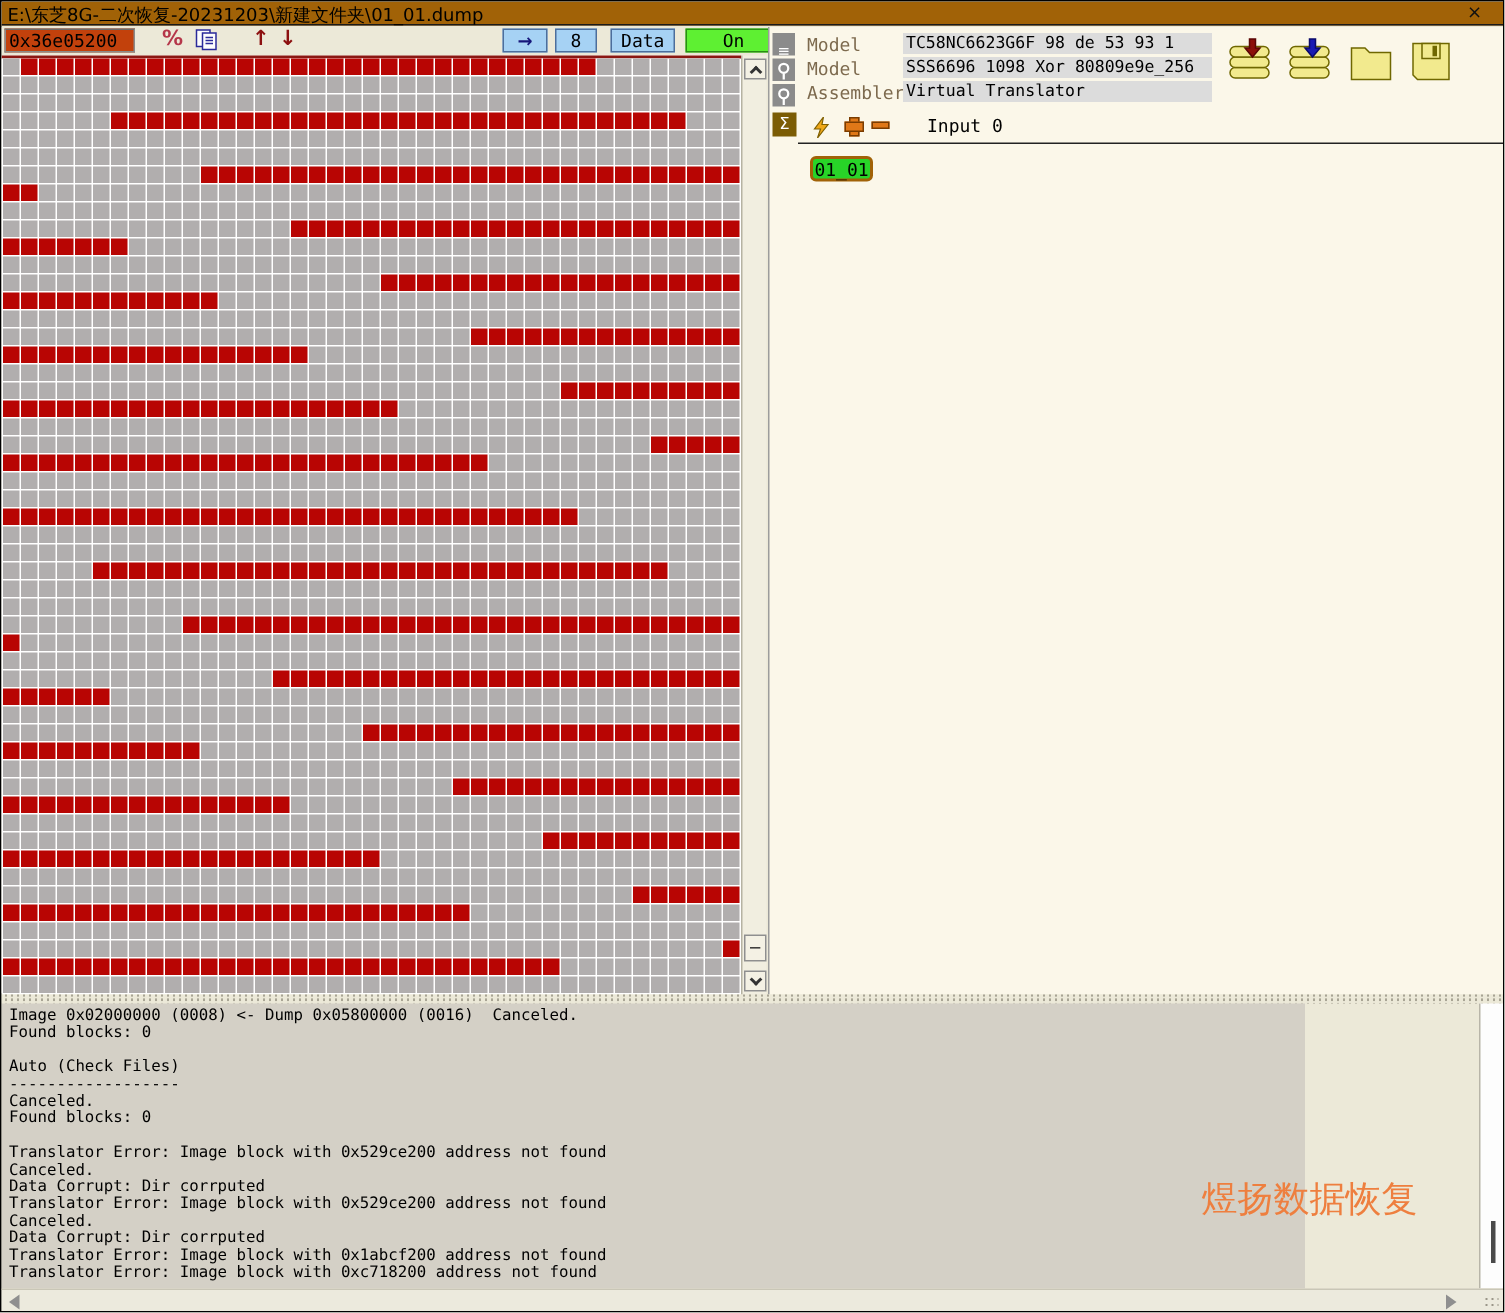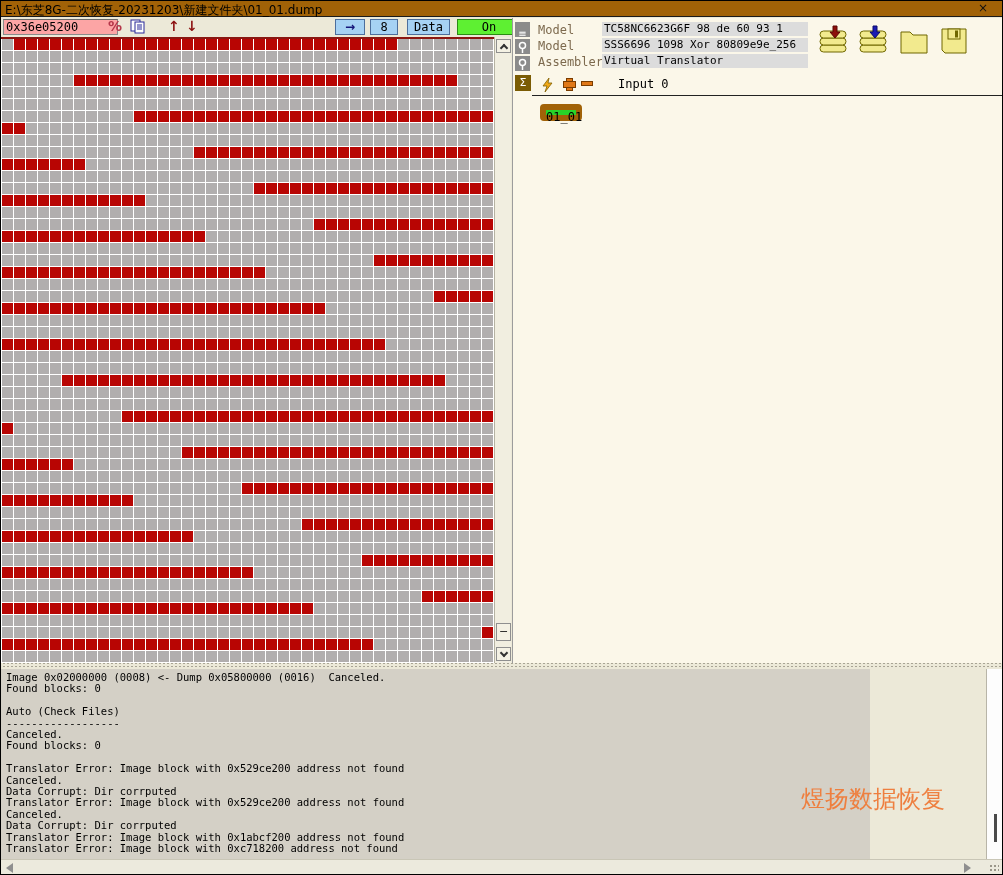--- a/index.html
+++ b/index.html
@@ -9,21 +9,21 @@
   .abs { position:absolute; }
   .mono { font-family:"DejaVu Sans Mono", monospace; }
 
   
   .titlebar { left:0; top:0; width:1001px; height:16px; background:#a16207; border-bottom:1px solid #1a1a1a; }
   .titlebar .title { position:absolute; left:4px; top:1px; font-size:12px; color:#000; white-space:nowrap; }
   .close-x { position:absolute; right:14px; top:0px; font-size:12px; color:#111; cursor:default; }
 
   
   .toolbar { left:0; top:17px; width:511px; height:19px; background:#ece9d8; }
-  .addr { position:absolute; left:2px; top:1px; width:115px; height:16px; border:1px solid #8a8a8a; border-top-color:#6a6a6a; background:#fca5a5; font-size:12px; padding:0 2px; color:#000; }
+  .addr { position:absolute; left:2px; top:1px; width:87px; height:16px; border:1px solid #8a8a8a; border-top-color:#6a6a6a; background:#c2410c; font-size:12px; padding:0 2px; color:#000; }
   .pct-icon { position:absolute; left:107px; top:0px; font-size:14px; color:#b5374a; font-weight:bold; }
   .copy-icon { position:absolute; left:129px; top:1px; width:16px; height:15px; }
   .arr-up { position:absolute; left:167px; top:0px; color:#8c1010; font-size:14px; font-weight:bold; }
   .arr-dn { position:absolute; left:185px; top:0px; color:#8c1010; font-size:14px; font-weight:bold; }
   .tb-btn { position:absolute; top:1px; height:16px; background:#a6d2f4; border:1px solid #4c6e9c; font-size:12px; text-align:center; line-height:14px; color:#000; }
   .btn-go { left:334px; width:30px; color:#16167a; font-weight:bold; }
   .btn-8 { left:369px; width:28px; }
   .btn-data { left:406px; width:43px; }
   .btn-on { left:456px; width:64px; background:#5ef032; border-color:#2a8c14; }
 
@@ -48,21 +48,21 @@
   .fldlabel { position:absolute; left:25px; font-size:12px; color:#7d6a4e; font-family:"DejaVu Sans Mono", monospace; }
   .fldvalue { position:absolute; left:89px; width:206px; height:14px; background:#dcdcdc; font-size:11px; line-height:14px; color:#000; white-space:nowrap; overflow:hidden; padding-left:2px; }
   .yicon { position:absolute; top:6px; width:34px; height:34px; }
   .inprow-icon { position:absolute; top:60px; }
   .plus-icon { left:50px; width:11px; height:11px; }
   .plus-icon::before { content:""; position:absolute; left:3px; top:0; width:5px; height:11px; background:#e07818; border:1px solid #7a3c00; }
   .plus-icon::after { content:""; position:absolute; left:0; top:3px; width:11px; height:5px; background:#e07818; border:1px solid #7a3c00; }
   .minus-icon { left:68px; top:63px; width:12px; height:5px; background:#e07818; border:1px solid #7a3c00; }
   .input-label { position:absolute; left:105px; top:59px; font-size:12px; color:#000; font-family:"DejaVu Sans Mono", monospace; }
   .inp-rule { position:absolute; left:19px; top:77px; right:0; height:1px; background:#222; }
-  .chip-btn { position:absolute; left:27px; top:86px; width:42px; height:17px; background:#28d428; border:6px solid #a16207; border-radius:4px; font-size:12px; text-align:center; line-height:15px; color:#000; font-family:"DejaVu Sans Mono", monospace; }
+  .chip-btn { position:absolute; left:27px; top:86px; width:42px; height:17px; background:#28d428; border:2px solid #a16207; border-radius:4px; font-size:12px; text-align:center; line-height:15px; color:#000; font-family:"DejaVu Sans Mono", monospace; }
 
   
   .splitter { left:0; top:662px; width:1003px; height:6px; background:#ece9d8;
     background-image:radial-gradient(#a8a494 1px, transparent 1px); background-size:4px 3px; background-position:1px 2px; }
 
   
   .logpanel { left:0; top:668px; width:869px; height:190px; background:#d4d0c6; overflow:hidden; padding:3px 0 0 5px; }
   .logline { font-family:"DejaVu Sans Mono", monospace; font-size:10.5px; line-height:11.4px; color:#000; white-space:pre; }
   .log-vscroll { left:985px; top:668px; width:17px; height:190px; background:#fdfdfd; border-left:1px solid #b8b5a8; }
   .log-thumb { position:absolute; left:7px; top:145px; width:3px; height:28px; background:#4a4a4a; }
@@ -2265,21 +2265,21 @@
       <svg width="11" height="13" viewBox="0 0 11 13">
           <circle cx="5.5" cy="4.5" r="3" fill="none" stroke="#fff" stroke-width="1.5"></circle>
           <line x1="5.5" y1="8" x2="5.5" y2="12" stroke="#fff" stroke-width="1.5"></line>
         </svg>
     </div>
     <div class="sigmabox">Σ</div>
 
     <div class="fldlabel" style="top:5px;">Model</div>
     <div class="fldlabel" style="top:21px;">Model</div>
     <div class="fldlabel" style="top:37px;">Assembler</div>
-    <div class="fldvalue mono" style="top:4px;">TC58NC6623G6F  98 de 60 93  1</div>
+    <div class="fldvalue mono" style="top:4px;">TC58NC6623G6F  98 de 53 93  1</div>
     <div class="fldvalue mono" style="top:20px;">SSS6696 1098 Xor 80809e9e_256</div>
     <div class="fldvalue mono" style="top:36px; background:#dcdcdc;">Virtual Translator</div>
 
     <svg class="yicon" style="left:304px;" viewBox="0 0 34 34">
       <g stroke="#6f6700" fill="#f2ea8e">
           <rect x="3" y="21" width="26" height="7" rx="3.5"></rect>
           <rect x="3" y="14" width="26" height="7" rx="3.5"></rect>
           <rect x="3" y="7" width="26" height="7" rx="3.5"></rect>
         </g>
       <path d="M16 2 h4 v6 h3 l-5 6 -5 -6 h3 z" fill="#8c0f0a" stroke="#5a0605"></path>

